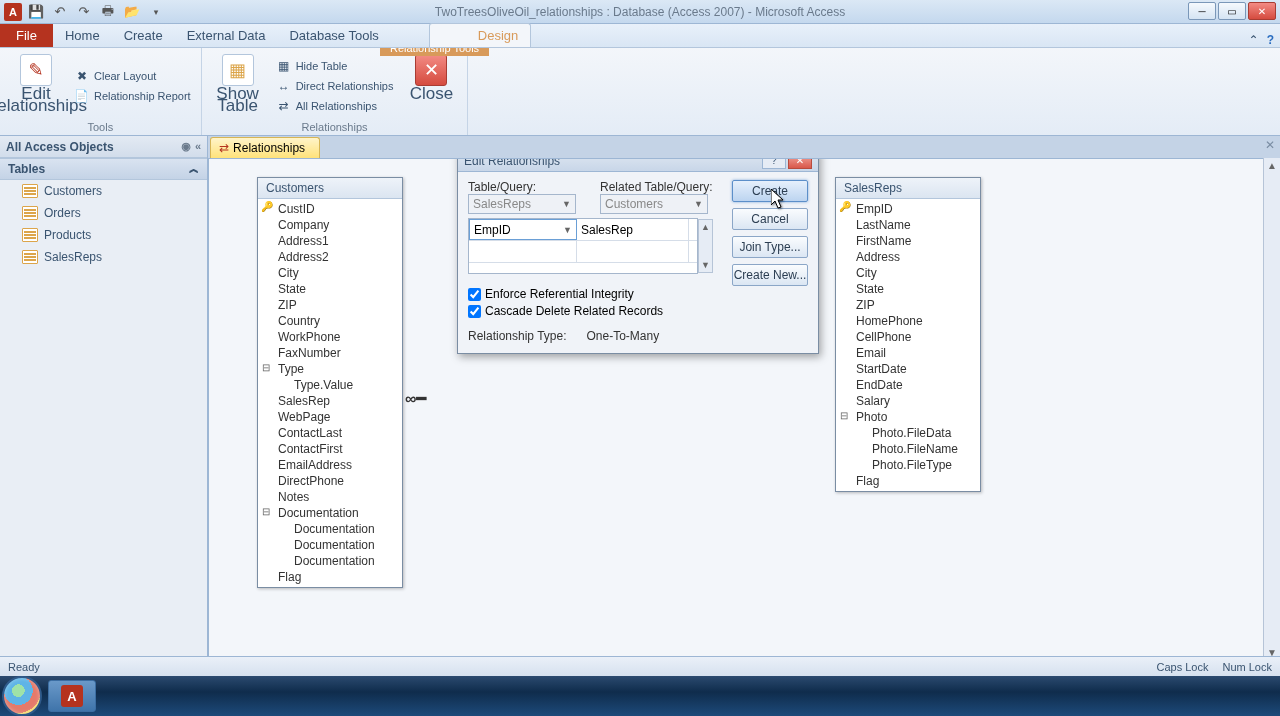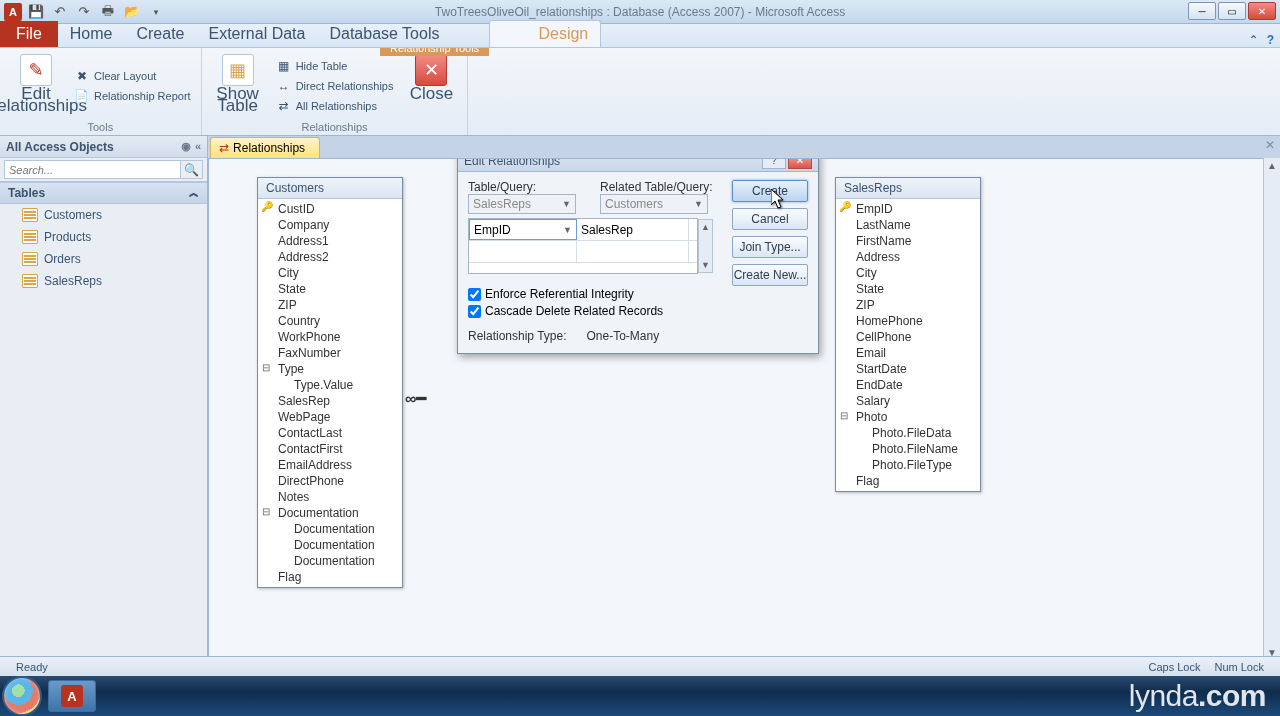--- a/index.html
+++ b/index.html
@@ -11,21 +11,21 @@
 .qat .ico { width:20px; height:20px; display:flex; align-items:center; justify-content:center; font-size:13px; color:#555; }
 .titlebar .ctx-tab-holder { position:absolute; left:380px; top:0; height:24px; display:flex; align-items:flex-end;margin-top:32px; }
 .ctx-tab { background:#d89a5a; color:#fff; font-size:11px; padding:2px 10px; border-radius:3px 3px 0 0; }
 .titlebar .title { position:absolute; left:50%; transform:translateX(-50%); color:#6a7a8c; font-size:12px; white-space:nowrap; }
 .winbtns { position:absolute; right:4px; top:2px; display:flex; gap:2px; }
 .winbtn { width:28px; height:18px; border:1px solid #7a97b8; border-radius:2px; display:flex; align-items:center; justify-content:center; font-size:10px; background:linear-gradient(#f5f9fd,#d5e4f3); }
 .winbtn.close { background:linear-gradient(#f38b84,#d54b3f); color:#fff; border-color:#a83c33; }
 
 
 .ribbon-tabs { height:24px; background:linear-gradient(#e8f0fa,#d9e6f4); display:flex; align-items:flex-end; border-bottom:1px solid #b3c6dc; }
-.rtab { padding:4px 12px; font-size:16px; color:#3a5470; cursor:pointer; }
+.rtab { padding:4px 12px; font-size:13px; color:#3a5470; cursor:pointer; }
 .rtab.file { background:#b5331f; color:#fff; border-radius:0; padding:4px 16px; }
 .rtab.active { background:#f3f6fa; border:1px solid #b3c6dc; border-bottom:none; border-radius:3px 3px 0 0; color:#d89a5a;padding-left:48px; }
 .ribbon-help { position:absolute; right:6px; display:flex; gap:8px; color:#3a5470; }
 
 
 .ribbon { height:88px; background:linear-gradient(#f3f6fa,#e4ecf6); border-bottom:1px solid #9db6d4; display:flex; }
 .rgroup { border-right:1px solid #c5d4e6; padding:4px 8px 2px; display:flex; flex-direction:column; }
 .rgroup .rgroup-body { display:flex; gap:8px; flex:1; }
 .rgroup-label { text-align:center; font-size:11px; color:#6a7a8c; padding-top:2px; }
 .bigbtn { width:56px; display:flex; flex-direction:column; align-items:center; gap:2px; padding:2px; }
@@ -84,21 +84,21 @@
 .mapcell { width:108px; border-right:1px solid #d5dde8; padding:2px 4px; font-size:12px; display:flex; align-items:center; }
 .mapcell .arr { margin-left:auto; font-size:9px; color:#666; }
 .mapcell.sel { border:1px solid #6a9fd6; background:#fff; }
 .mapcell.related { width:112px; }
 .mapgrid .scroll { position:absolute; right:-16px; top:0; bottom:0; width:15px; background:#e6ecf5; border:1px solid #b6c4d7; display:flex; flex-direction:column; justify-content:space-between; font-size:9px; align-items:center; padding:2px 0; color:#666; }
 .chkline { font-size:12px; display:flex; align-items:center; gap:4px; margin:3px 0; }
 .chkline input { width:13px; height:13px; }
 .dlg-btncol { position:absolute; right:10px; top:8px; width:76px; display:flex; flex-direction:column; gap:6px; }
 .dbtn { height:22px; border:1px solid #8ba6c7; background:linear-gradient(#fafcfe,#dbe6f3); font-size:12px; color:#2c3e52; border-radius:2px; display:flex; align-items:center; justify-content:center; }
 .dbtn.primary { background:linear-gradient(#e6f0fc,#bcd4f0); border-color:#5c8fc9; box-shadow:0 0 3px rgba(55,120,200,0.6); }
-.statusbar2 { position:absolute; left:0; right:0; bottom:40px; height:20px; background:linear-gradient(#eaf0f8,#d6e1ef); border-top:1px solid #9db6d4; display:flex; align-items:center; padding:0 16px; font-size:11px; color:#3a5470;gap:48px; }
+.statusbar2 { position:absolute; left:0; right:0; bottom:40px; height:20px; background:linear-gradient(#eaf0f8,#d6e1ef); border-top:1px solid #9db6d4; display:flex; align-items:center; padding:0 8px; font-size:11px; color:#3a5470;gap:48px; }
 .statusbar2 .right { margin-left:auto; display:flex; gap:14px; }
 
 
 .taskbar { position:absolute; left:0; right:0; bottom:0; height:40px; background:linear-gradient(#2b4a6f,#0f2c4c 40%,#1d4a7a); display:flex; align-items:center; }
 .startorb { width:40px; height:40px; border-radius:50%; margin-left:2px; background:radial-gradient(circle at 40% 35%, #9fe2a8 0 20%, #5fb4e6 20% 45%, #e47a6a 45% 70%, #f5d76c 70% 100%); border:2px solid #2f5a8a; box-shadow:0 0 4px rgba(255,255,255,0.4) inset; }
 .tbarbtn { width:48px; height:32px; margin-left:6px; border:1px solid #3c6ea3; background:linear-gradient(#6a99c9,#3f74aa); border-radius:3px; display:flex; align-items:center; justify-content:center; }
 .tbarbtn .ai { width:22px; height:22px; background:#b5331f; border-radius:3px; color:#fff; font-weight:bold; display:flex; align-items:center; justify-content:center; font-size:13px; }
 .watermark { position:absolute; right:14px; bottom:0; height:40px; display:flex; align-items:center; font-size:30px; font-weight:300; color:#e0e6ee; letter-spacing:-0.5px; }
 .watermark b { font-weight:600; }
 
@@ -205,41 +205,35 @@
 <div class="workspace">
 
   <div class="navpane">
     <div class="navpane-hdr">
       <span>All Access Objects</span>
       <span class="sp">
           <span>◉</span>
           <span>«</span>
         </span>
     </div>
-    <div class="navpane-search">
-      <input placeholder="Search..." style="">
-      <div class="sbtn">
-          <span>🔍</span>
-        </div>
-    </div>
     <div class="navgroup-hdr">
         <span>Tables</span>
         <span class="chev">︽</span>
       </div>
     <div class="navitem">
         <span class="ico"></span>
         <span>Customers</span>
       </div>
     <div class="navitem">
         <span class="ico"></span>
-        <span>Products</span>
+        <span>Orders</span>
       </div>
     <div class="navitem">
         <span class="ico"></span>
-        <span>Orders</span>
+        <span>Products</span>
       </div>
     <div class="navitem">
         <span class="ico"></span>
         <span>SalesReps</span>
       </div>
   </div>
 
   <div class="docarea">
     <div class="doctabs" style="position:relative;">
       <div class="doctab">
@@ -391,23 +385,19 @@
     <span>Caps Lock</span>
     <span>Num Lock</span>
   </div>
 </div>
 
 <div class="taskbar">
   <div class="startorb"></div>
   <div class="tbarbtn">
       <div class="ai">A</div>
     </div>
-  <div class="watermark">
-      <span>lynda</span>
-      <b>.com</b>
-    </div>
 </div>
 
 <div class="cursor" style="left:771px; top:189px;">
   <svg width="16" height="22" viewBox="0 0 16 22">
       <path d="M0 0 L0 16 L4 12 L7 19 L10 18 L7 11 L12 11 Z" fill="#fff" stroke="#000" stroke-width="1"></path>
     </svg>
 </div>
 
 </body></html>

